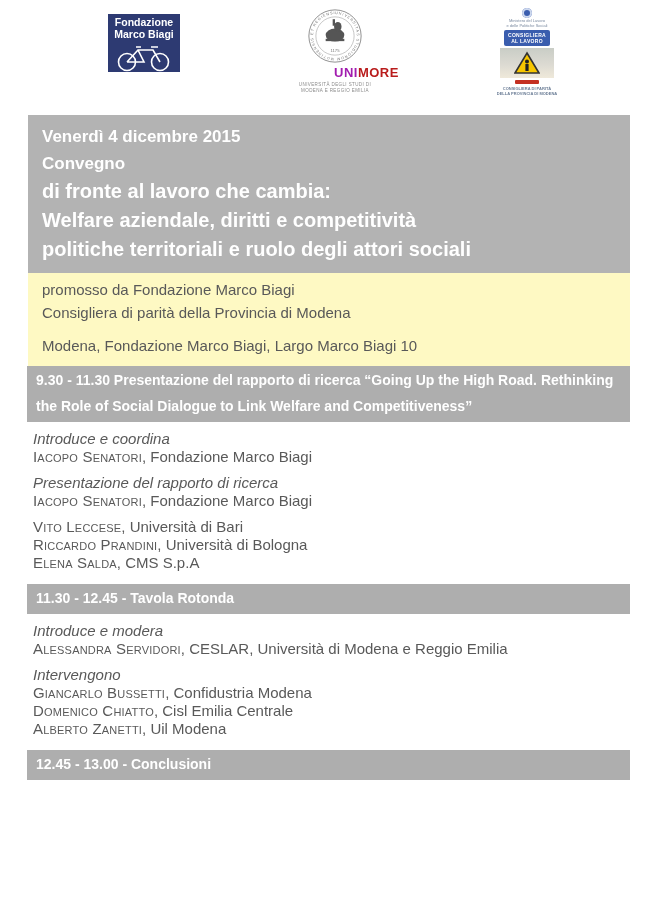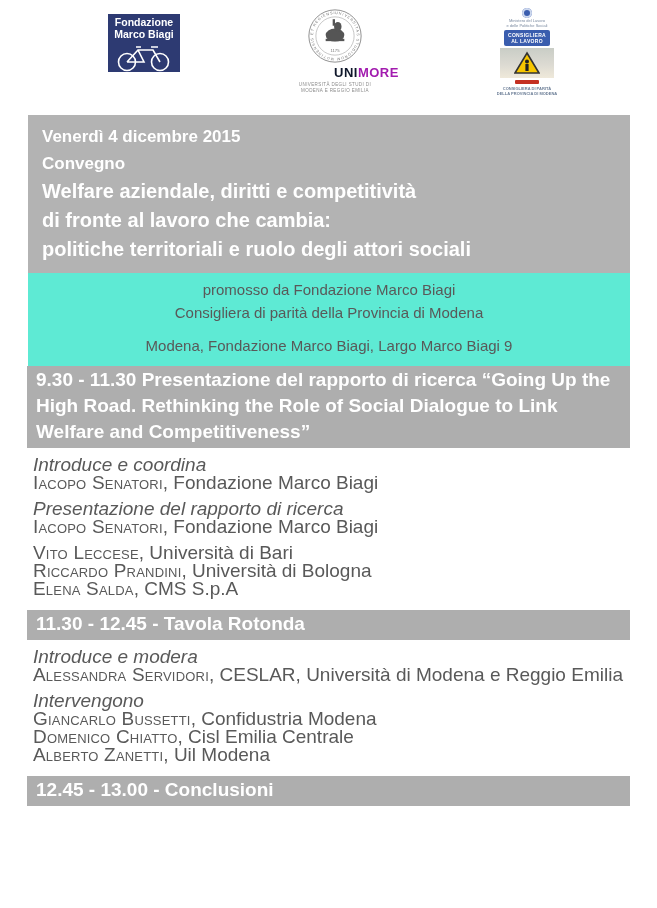--- a/index.html
+++ b/index.html
@@ -12,22 +12,22 @@
     position:absolute;left:108px;top:14px;width:72px;height:58px;
     background:#2d3a72;color:#fff;text-align:center;padding-top:3px;box-sizing:border-box;
   }
   .fmb-line{font-size:10.5px;font-weight:bold;line-height:11.5px;letter-spacing:0;}
   .fmb-bike{display:block;margin:2px auto 0;}
   .logo-unimore{
     position:absolute;left:294px;top:8px;width:82px;height:82px;text-align:center;
   }
   .seal{display:block;margin:0 auto;}
   .unimore-word{font-size:13px;font-weight:bold;letter-spacing:.5px;line-height:14px;margin-top:2px;}
-  .unimore-word .uni{color:#0f172a;margin-left:40px;}
-  .unimore-word .more{color:#a21caf;}
+  .unimore-word .uni{color:#a21caf;margin-left:40px;}
+  .unimore-word .more{color:#b91c1c;}
   .unimore-sub{font-size:4.5px;color:#8a8a8a;line-height:5.5px;margin-top:2px;letter-spacing:.4px;}
   .logo-parita{
     position:absolute;left:496px;top:8px;width:62px;height:80px;text-align:center;
   }
   .parita-emblem{width:10px;height:10px;border-radius:50%;background:#3a5dae;margin:0 auto;
     box-shadow:inset 0 0 0 2px #cdd8ee;}
   .parita-ministry{font-size:4px;line-height:4.6px;color:#7a8aa0;margin-top:1px;}
   .parita-banner{
     background:#3a5dae;color:#fff;font-size:5px;font-weight:bold;line-height:6px;
     border-radius:2px;width:46px;margin:2px auto 0;padding:2px 0;letter-spacing:.3px;
@@ -37,31 +37,31 @@
     background:linear-gradient(180deg,#c9cdc6 0%,#dcdad2 55%,#efe9da 100%);
   }
   .parita-road svg{position:absolute;left:14px;top:3px;}
   .sign-caption{width:24px;height:4px;background:#c43022;margin:2px auto 0;border-radius:1px;}
   .parita-footer{font-size:4px;line-height:4.8px;color:#6b7d96;margin-top:3px;font-weight:bold;}
   
   .header-block{position:absolute;left:28px;top:115px;width:602px;}
   .header-dark{background:#b3b3b3;color:#ffffff;text-align:left;padding:8px 14px 9px;box-sizing:border-box;}
   .h-small{font-size:17px;font-weight:bold;line-height:27px;}
   .h-large{font-size:20px;font-weight:bold;line-height:29px;}
-  .header-light{background:#5eead4;color:#595959;text-align:center;padding:5px 14px 11px;box-sizing:border-box;}
+  .header-light{background:#fef9c3;color:#595959;text-align:left;padding:5px 14px 11px;box-sizing:border-box;}
   .hl-line{font-size:15px;line-height:23px;}
   .hl-venue{font-size:15px;line-height:23px;margin-top:10px;}
   
   .schedule{position:absolute;left:27px;top:366px;width:603px;}
   .section-bar{
-    background:#aeaeae;color:#fff;font-weight:bold;font-size:19px;line-height:26px;
+    background:#aeaeae;color:#fff;font-weight:bold;font-size:14px;line-height:26px;
     padding:1px 9px 3px;box-sizing:border-box;margin-top:12px;
   }
   .section-bar:first-child{margin-top:0;}
-  .group{margin:8px 0 0 6px;color:#595959;font-size:19px;line-height:18px;}
+  .group{margin:8px 0 0 6px;color:#595959;font-size:15px;line-height:18px;}
   .role{font-style:italic;}
   .person .name{font-variant:small-caps;letter-spacing:.2px;}
 </style>
 </head>
 <body>
 
 <div class="page">
 
   <div class="logo-fmb">
     <div class="fmb-line">Fondazione</div>
@@ -122,28 +122,28 @@
     <div class="parita-footer">
       <span>CONSIGLIERA DI PARITÀ</span><br>
       <span>DELLA PROVINCIA DI MODENA</span>
     </div>
   </div>
 
   <div class="header-block">
     <div class="header-dark">
       <div class="h-small">Venerdì 4 dicembre 2015</div>
       <div class="h-small">Convegno</div>
+      <div class="h-large">di fronte al lavoro che cambia:</div>
       <div class="h-large">Welfare aziendale, diritti e competitività</div>
-      <div class="h-large">di fronte al lavoro che cambia:</div>
       <div class="h-large">politiche territoriali e ruolo degli attori sociali</div>
     </div>
     <div class="header-light">
       <div class="hl-line">promosso da Fondazione Marco Biagi</div>
       <div class="hl-line">Consigliera di parità della Provincia di Modena</div>
-      <div class="hl-venue">Modena, Fondazione Marco Biagi, Largo Marco Biagi 9</div>
+      <div class="hl-venue">Modena, Fondazione Marco Biagi, Largo Marco Biagi 10</div>
     </div>
   </div>
 
   <div class="schedule">
       <div class="section-bar">9.30 - 11.30 Presentazione del rapporto di ricerca “Going Up the High Road. Rethinking the Role of Social Dialogue to Link Welfare and Competitiveness”</div>
       <div class="group">
         <div class="role">Introduce e coordina</div>
         <div class="person"><span class="name">Iacopo Senatori</span><span>, Fondazione Marco Biagi</span></div>
       </div>
       <div class="group">

